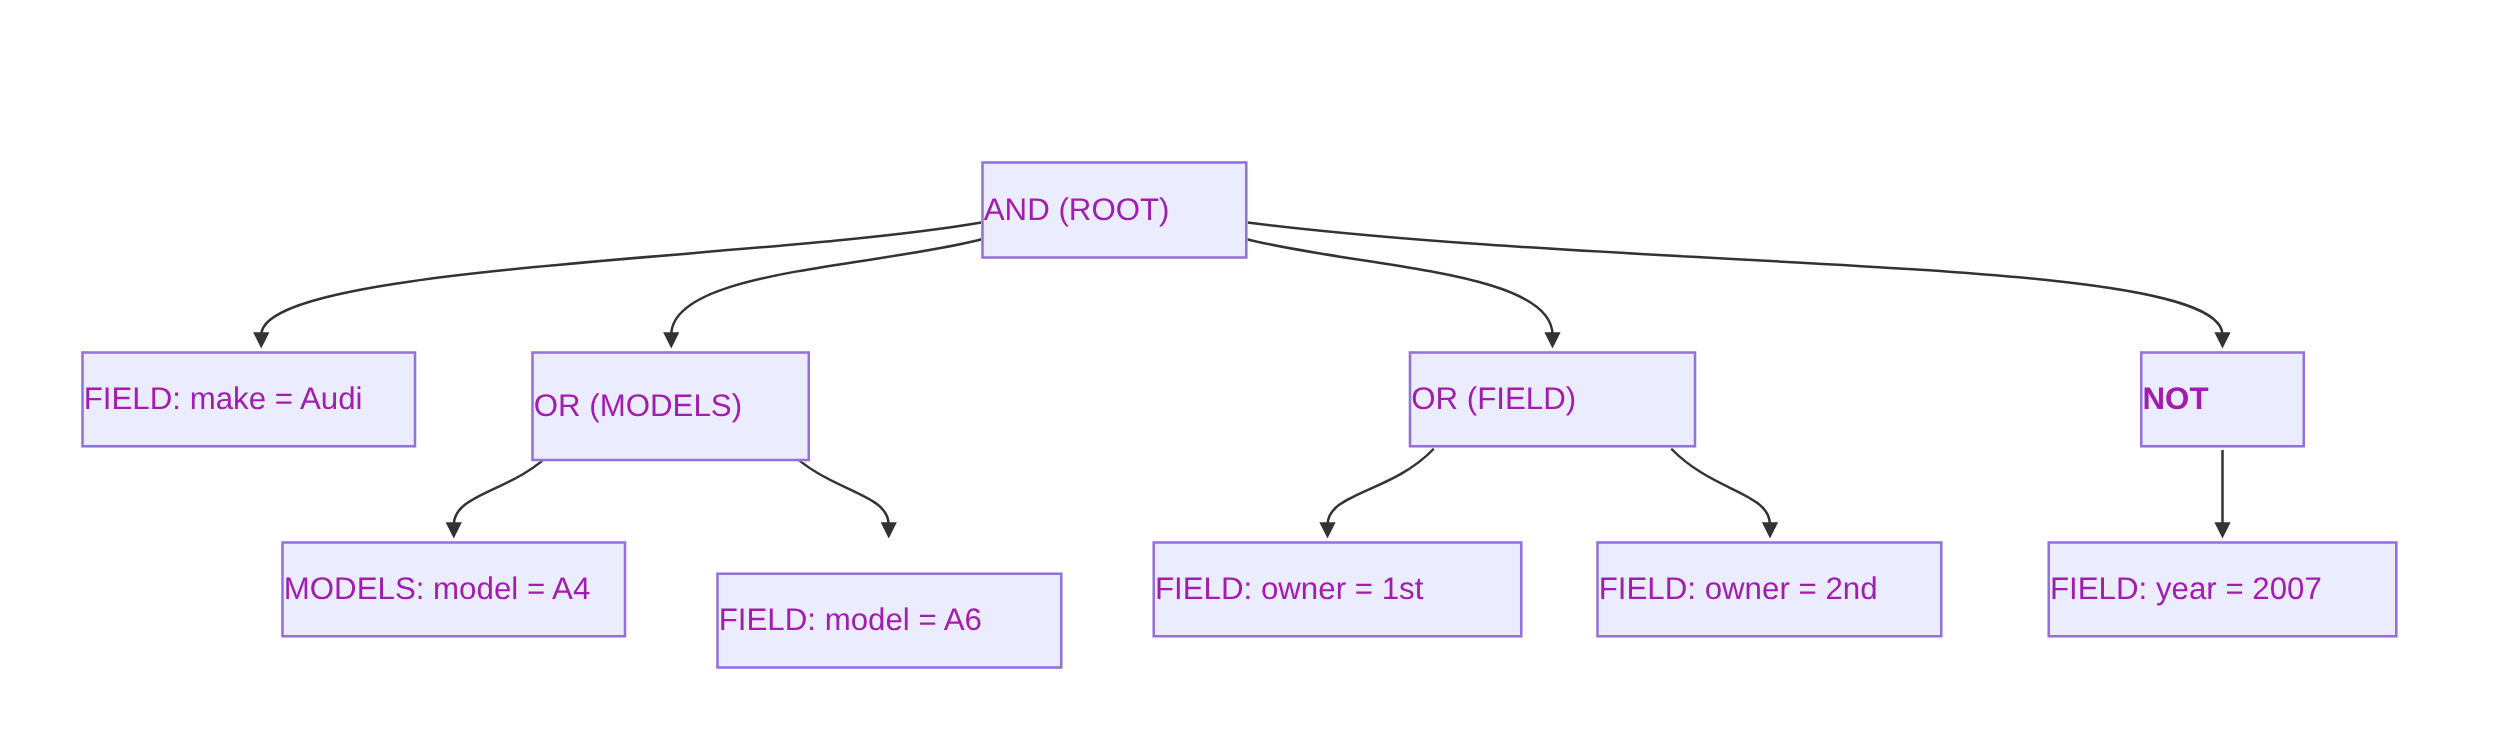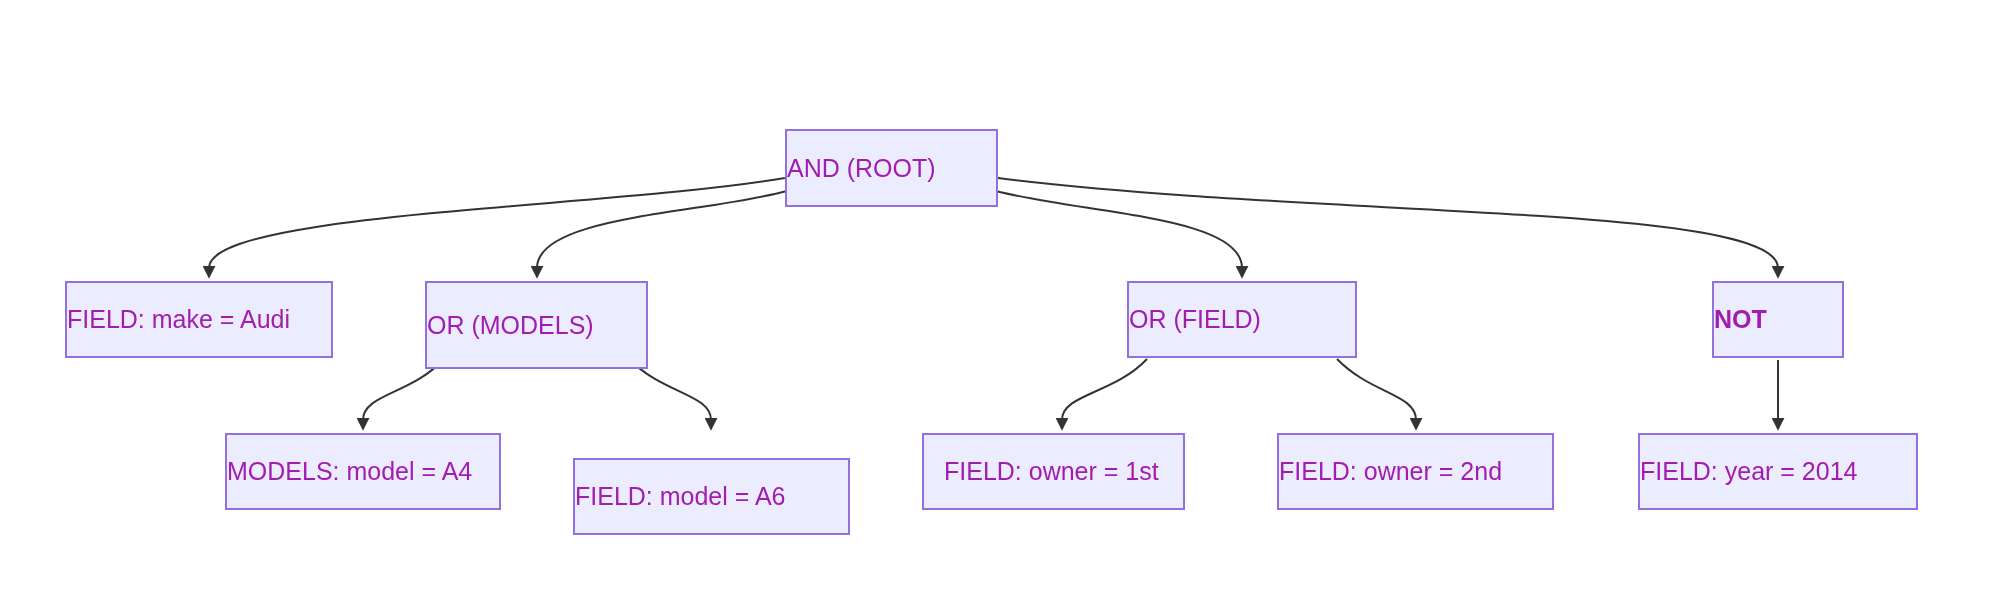--- a/index.html
+++ b/index.html
@@ -40,21 +40,21 @@
     white-space: nowrap;
   }
   
   .n-root   { left: 785px;  top: 129px; width: 213px; height: 78px; }
   .n-make   { left: 65px;   top: 281px; width: 268px; height: 77px; }
   .n-models { left: 425px;  top: 281px; width: 223px; height: 88px; }
   .n-owners { left: 1127px; top: 281px; width: 230px; height: 77px; }
   .n-not    { left: 1712px; top: 281px; width: 132px; height: 77px; font-weight: bold; }
   .n-a4     { left: 225px;  top: 433px; width: 276px; height: 77px; }
   .n-a6     { left: 573px;  top: 458px; width: 277px; height: 77px; }
-  .n-o1     { left: 922px;  top: 433px; width: 263px; height: 77px; padding-left: 20px; }
+  .n-o1     { left: 922px;  top: 433px; width: 296px; height: 77px; }
   .n-o2     { left: 1277px; top: 433px; width: 277px; height: 77px; }
   .n-year   { left: 1638px; top: 433px; width: 280px; height: 77px; }
 </style>
 </head>
 <body>
 
 <div class="canvas">
 
   <svg class="edges-svg" viewBox="0 0 2000 590" xmlns="http://www.w3.org/2000/svg">
     <defs>
@@ -104,16 +104,16 @@
 
   <div class="node n-o1">
     <span>FIELD: owner = 1st</span>
   </div>
 
   <div class="node n-o2">
     <span>FIELD: owner = 2nd</span>
   </div>
 
   <div class="node n-year">
-    <span>FIELD: year = 2014</span>
+    <span>FIELD: year = 2007</span>
   </div>
 
 </div>
 
 </body></html>

